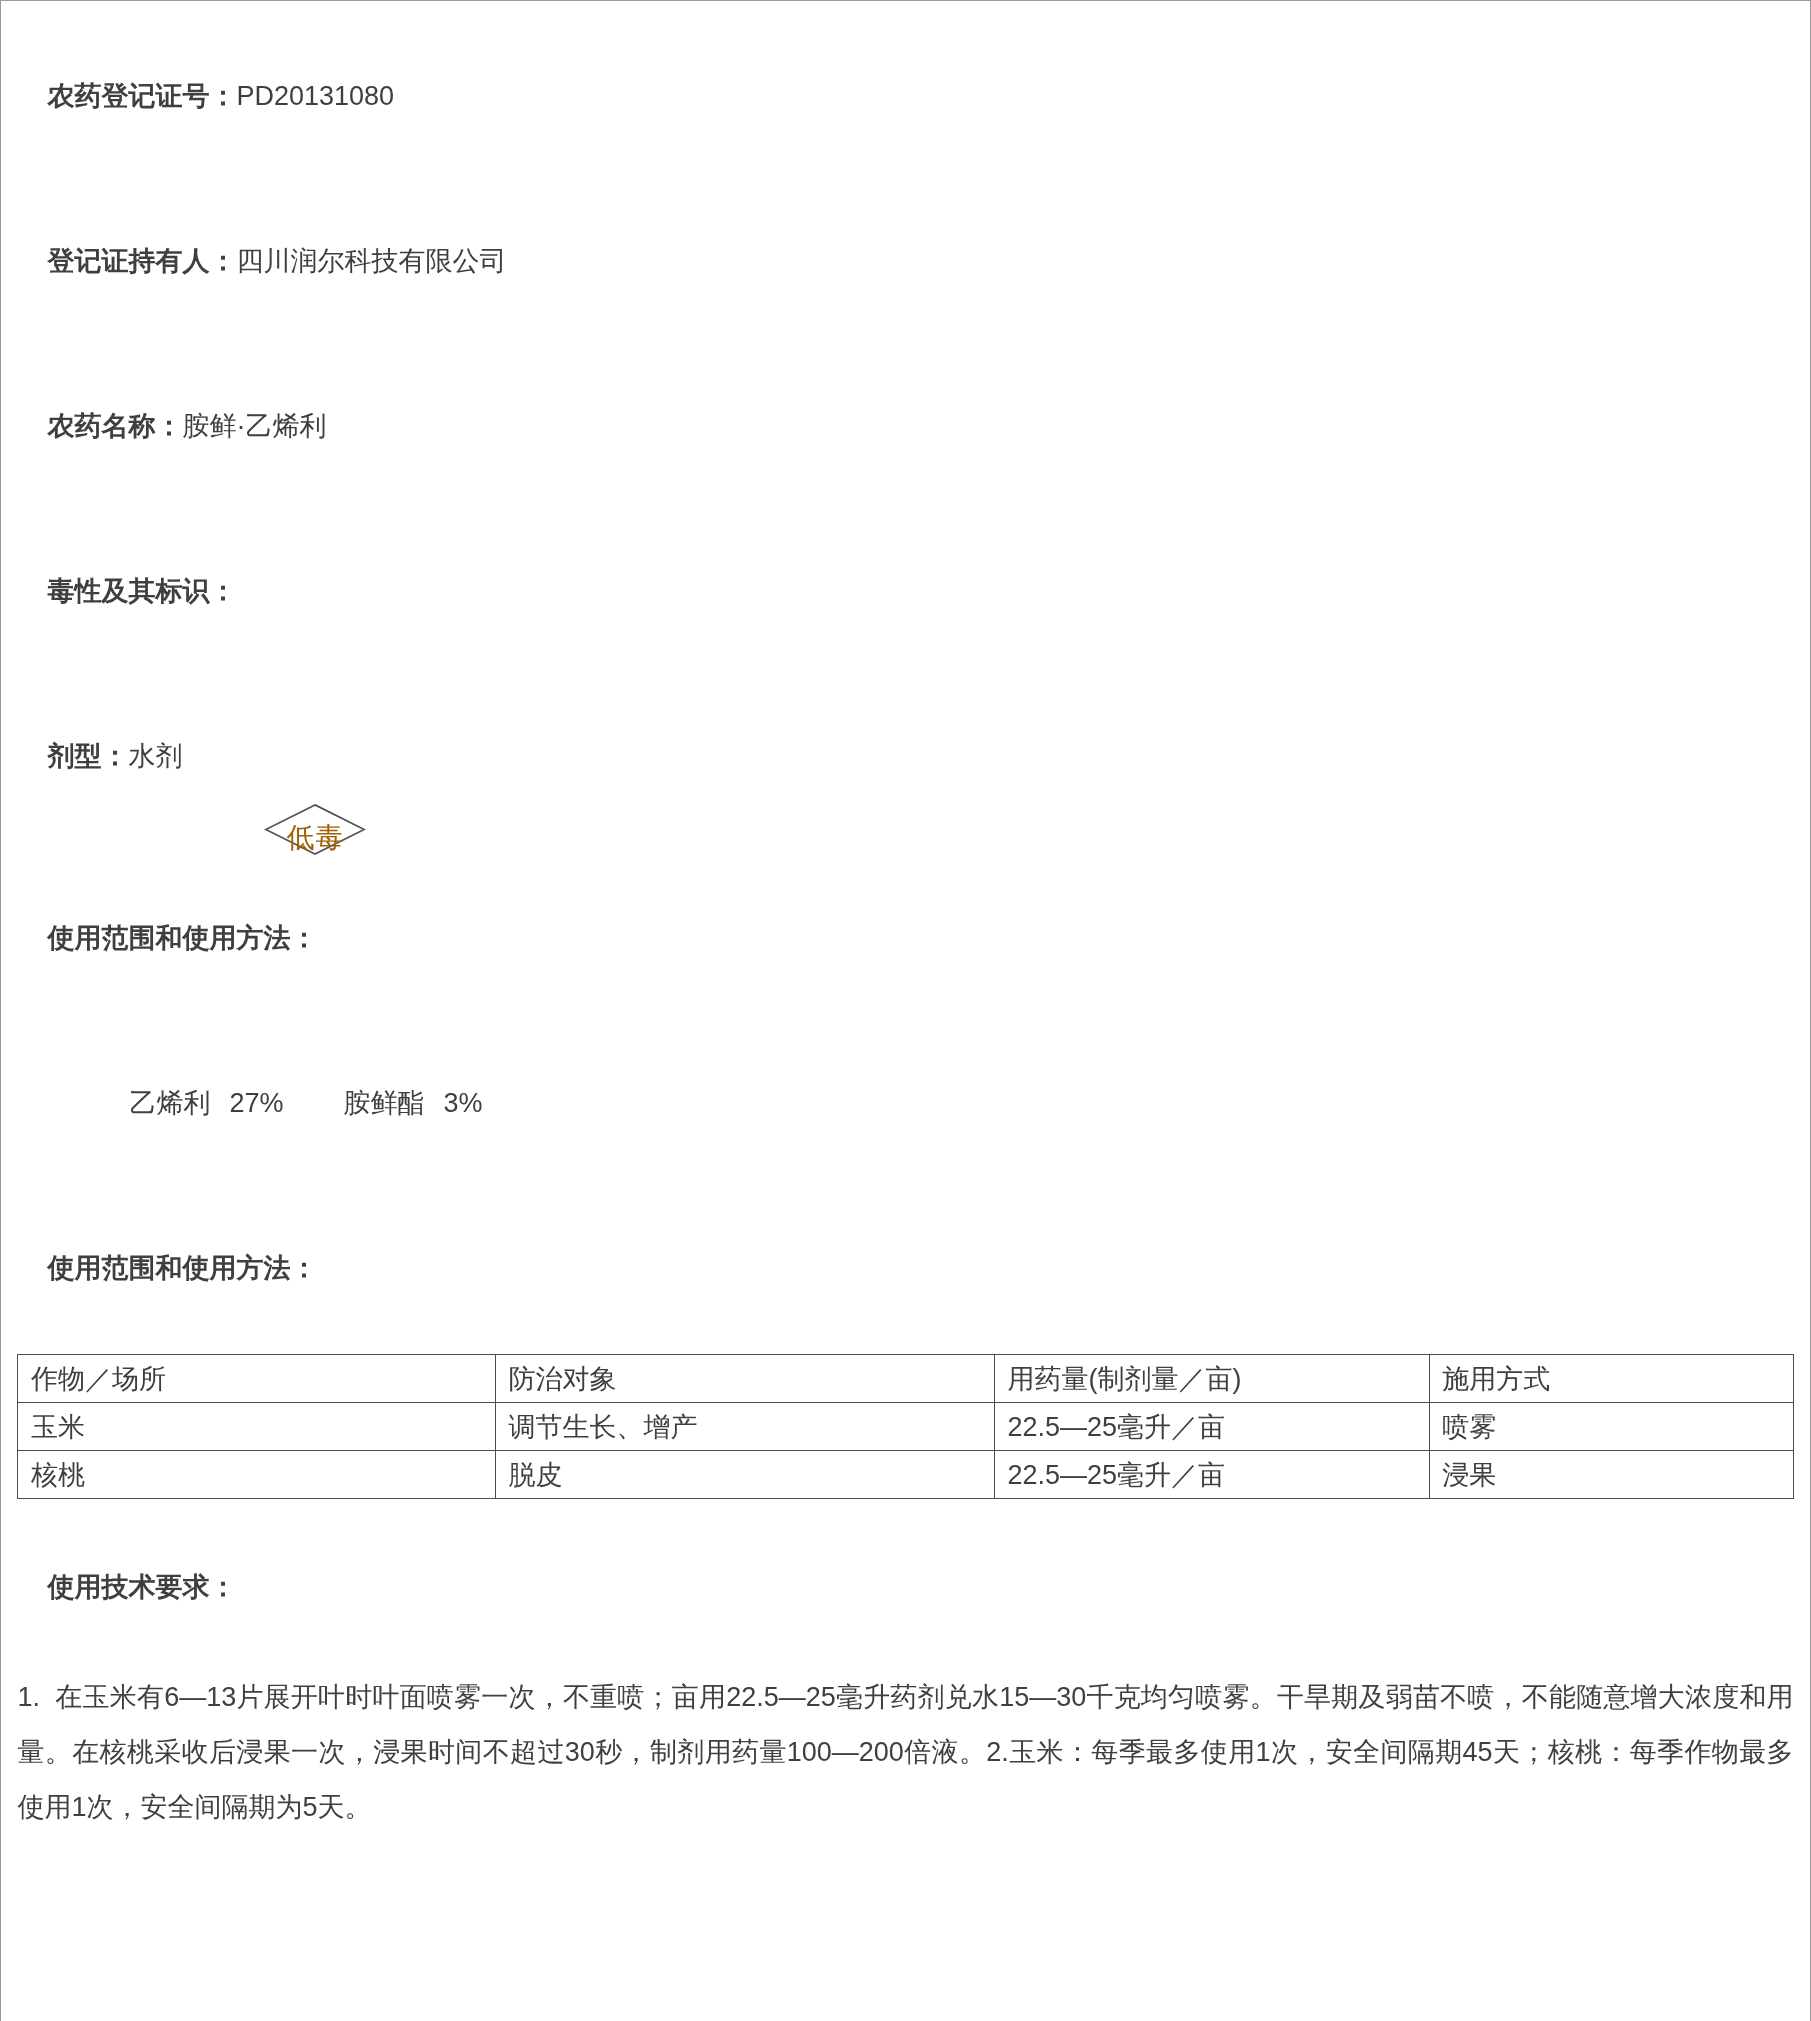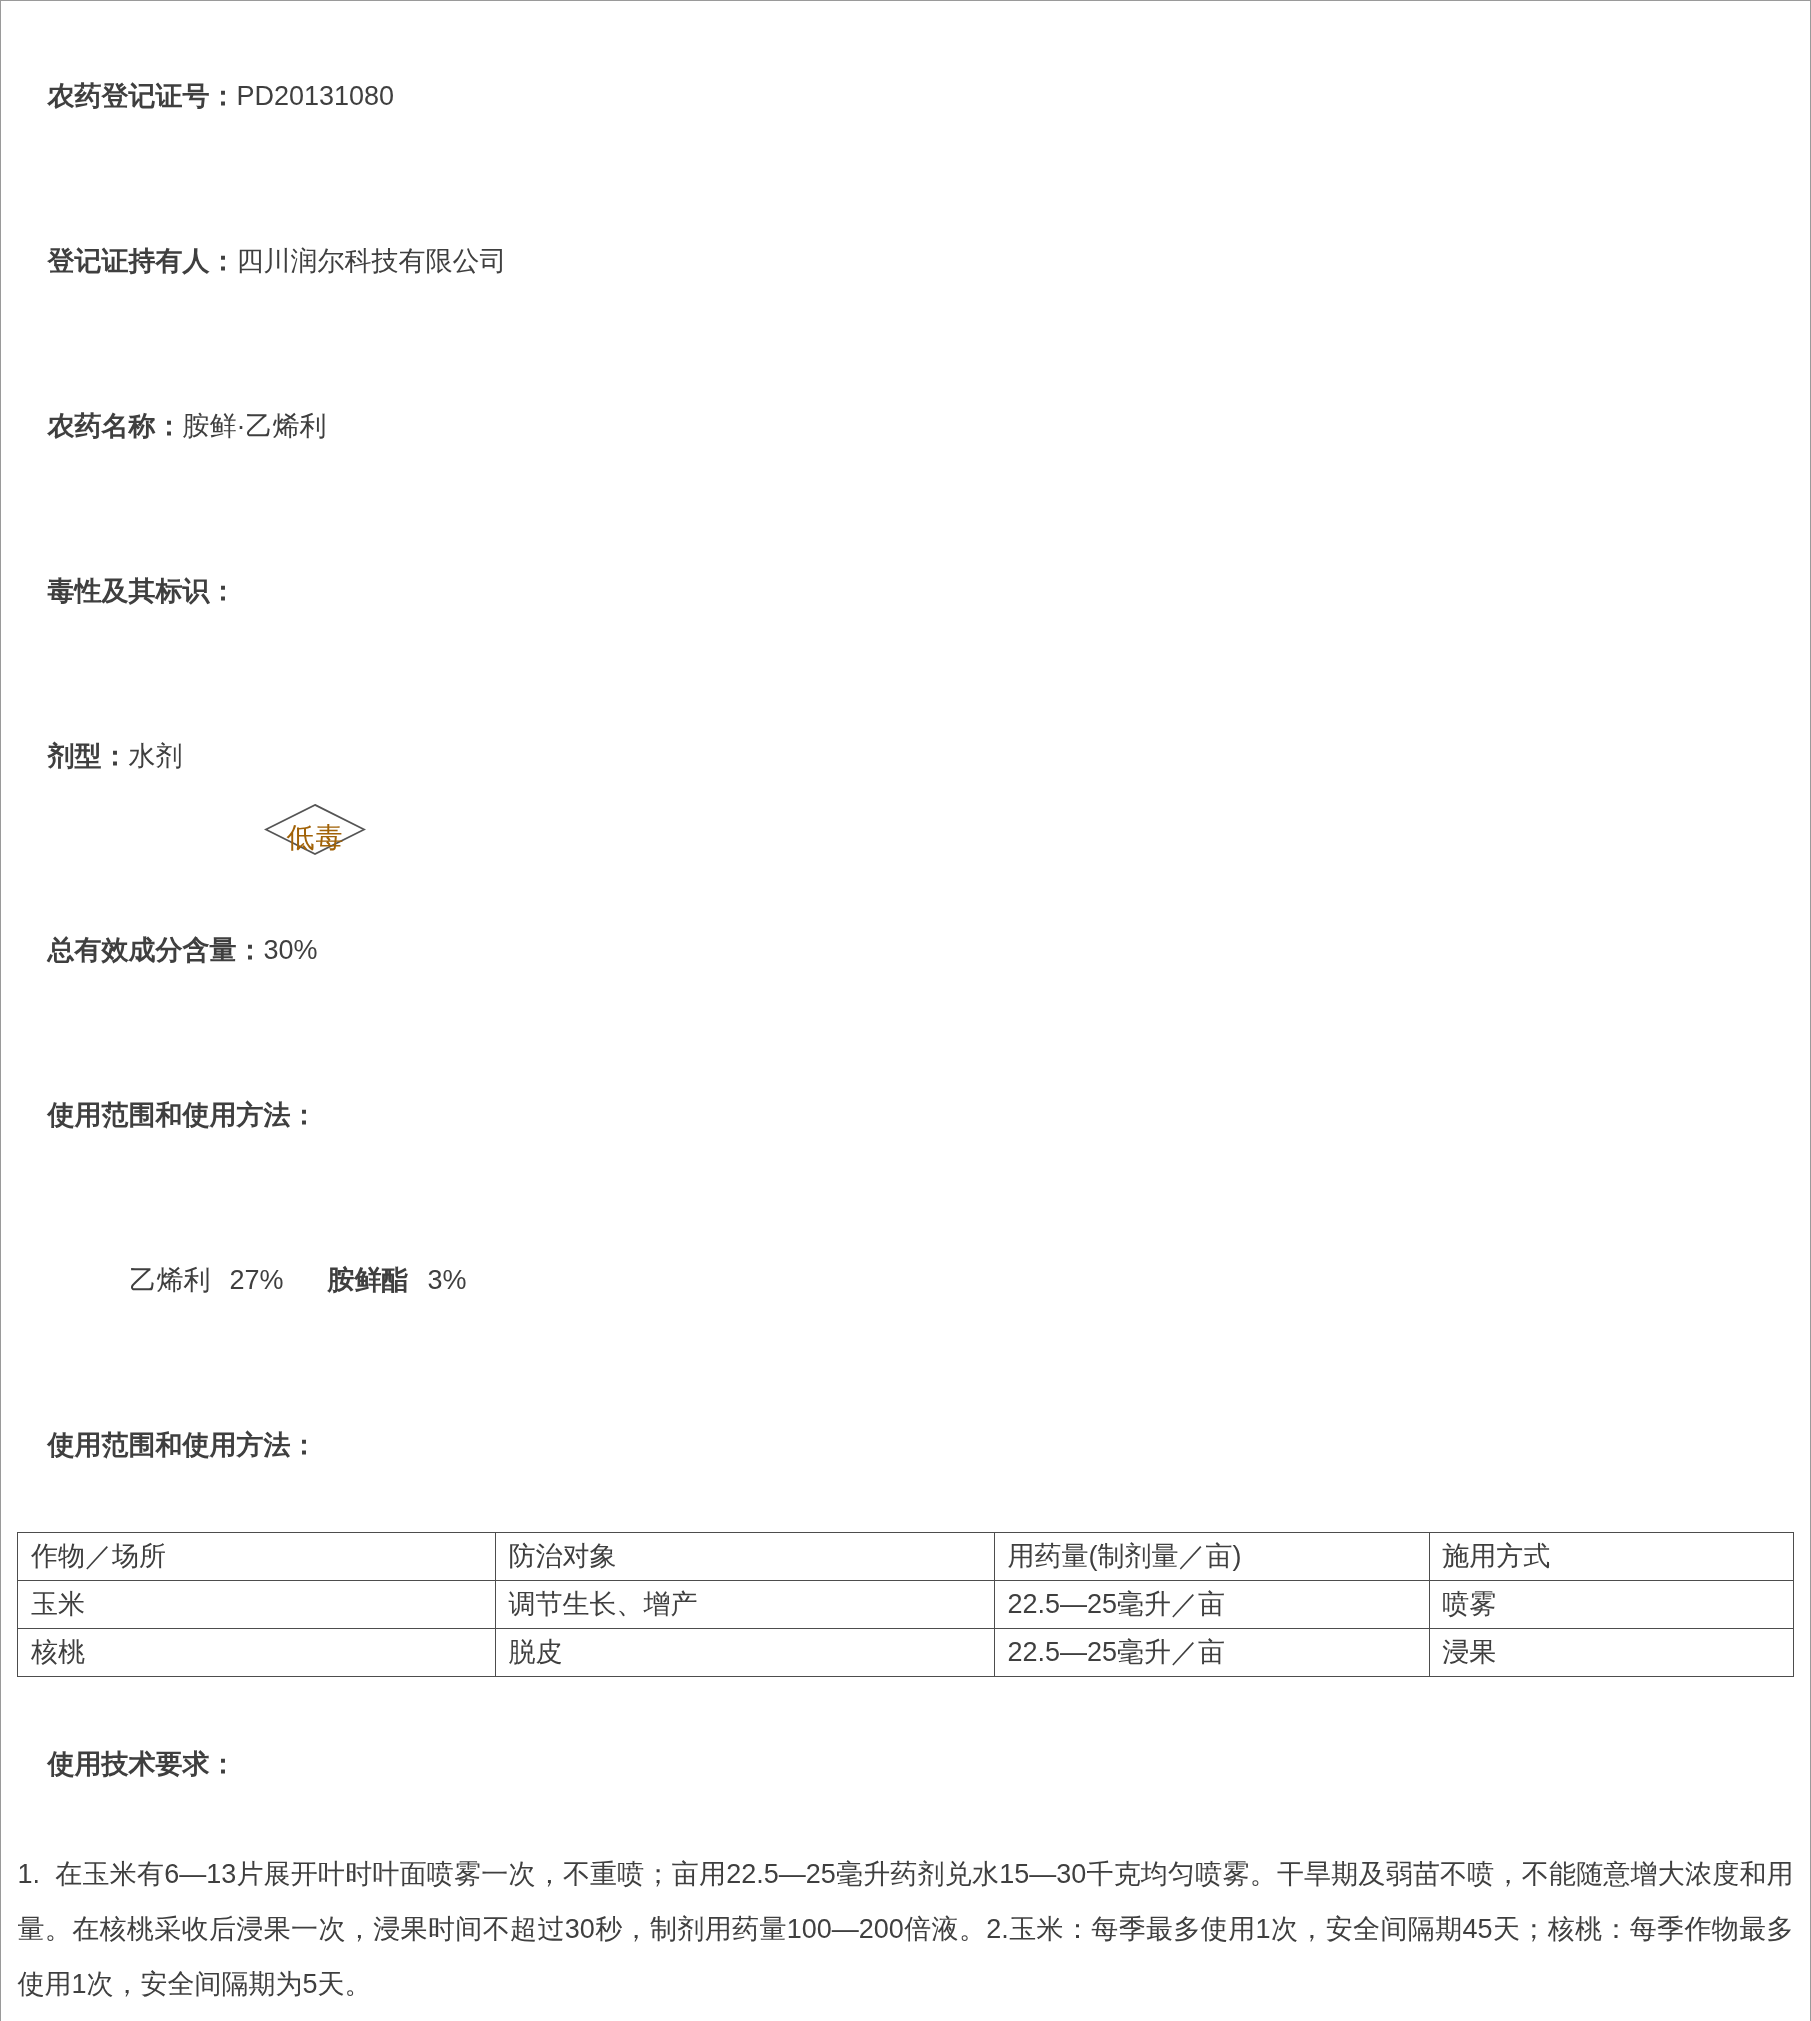--- a/index.html
+++ b/index.html
@@ -42,21 +42,21 @@
     position: absolute; left: 0; top: 9px;
     width: 102px; height: 53px;
     display: flex; align-items: center; justify-content: center;
     font-size: 28px; line-height: 23.6px;
     color: #a16207;
     letter-spacing: 0.9px;
   }
   
   .ingredients { padding-left: 82px; }
   .ingredients .ing-pct { margin-left: 19px; }
-  .ingredients .ing-gap { margin-left: 44px; font-weight: bold; }
+  .ingredients .ing-gap { margin-left: 60px; }
   
   table.usage {
     width: 100%;
     border-collapse: collapse;
     margin: 3.6px 0 5.5px 0;
     table-layout: fixed;
   }
   table.usage td {
     border: 1.8px solid #4d4d4d;
     height: 47px;
@@ -93,23 +93,20 @@
     <span class="lbl">剂型：</span><span class="val">水剂</span>
   </div>
 
   <div class="tox-badge">
     <svg width="102" height="53" viewBox="0 0 112 58">
       <polygon points="56,2 110,29 56,56 2,29" fill="none" stroke="#555555" stroke-width="2"></polygon>
     </svg>
     <span class="tox-text">低毒</span>
   </div>
 
-  <div class="line mt">
-    <span class="lbl">总有效成分含量：</span><span class="val">30%</span>
-  </div>
 
   <div class="line">
     <span class="lbl">使用范围和使用方法：</span>
   </div>
 
   <div class="line ingredients">
     <span class="val">乙烯利</span><span class="val ing-pct">27%</span><span class="val ing-gap">胺鲜酯</span><span class="val ing-pct">3%</span>
   </div>
 
   <div class="line">

